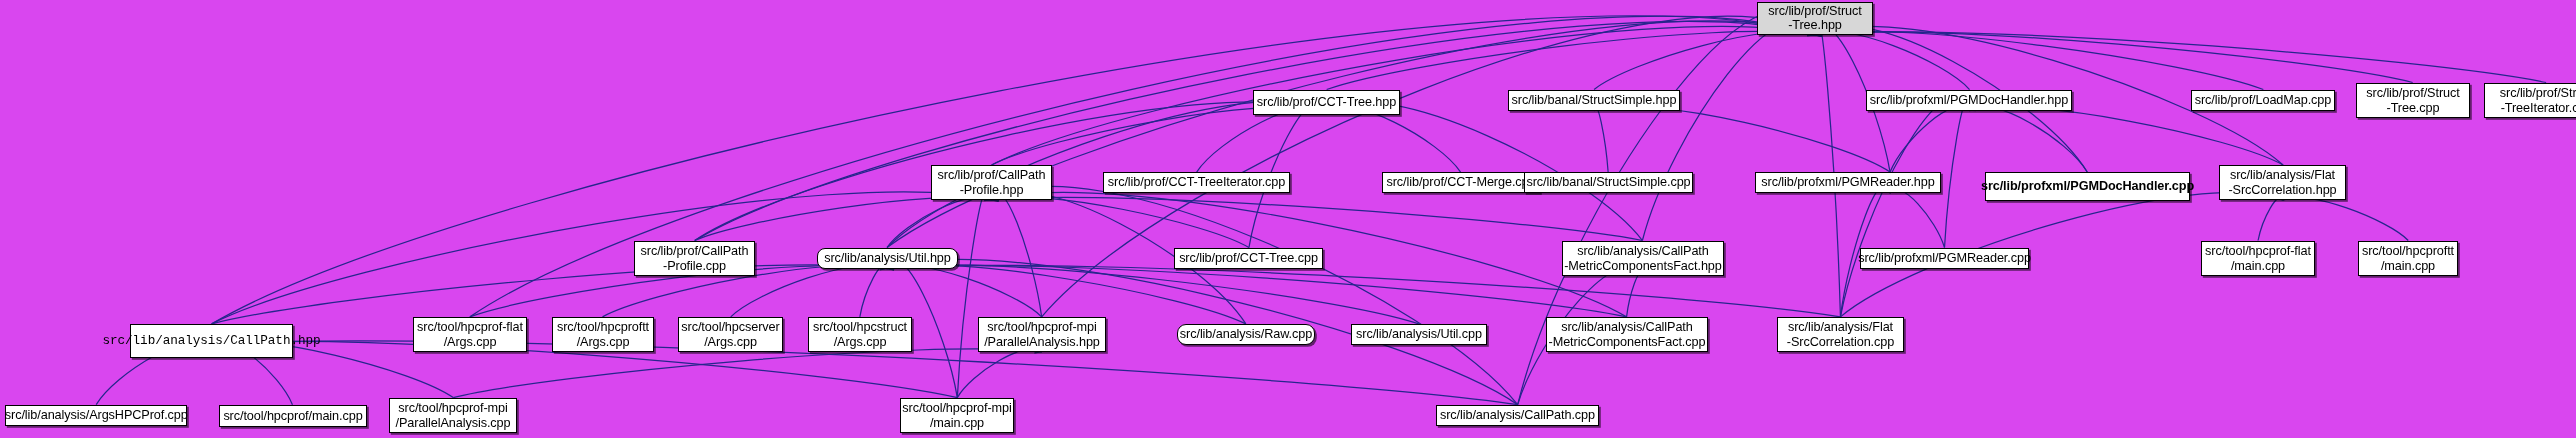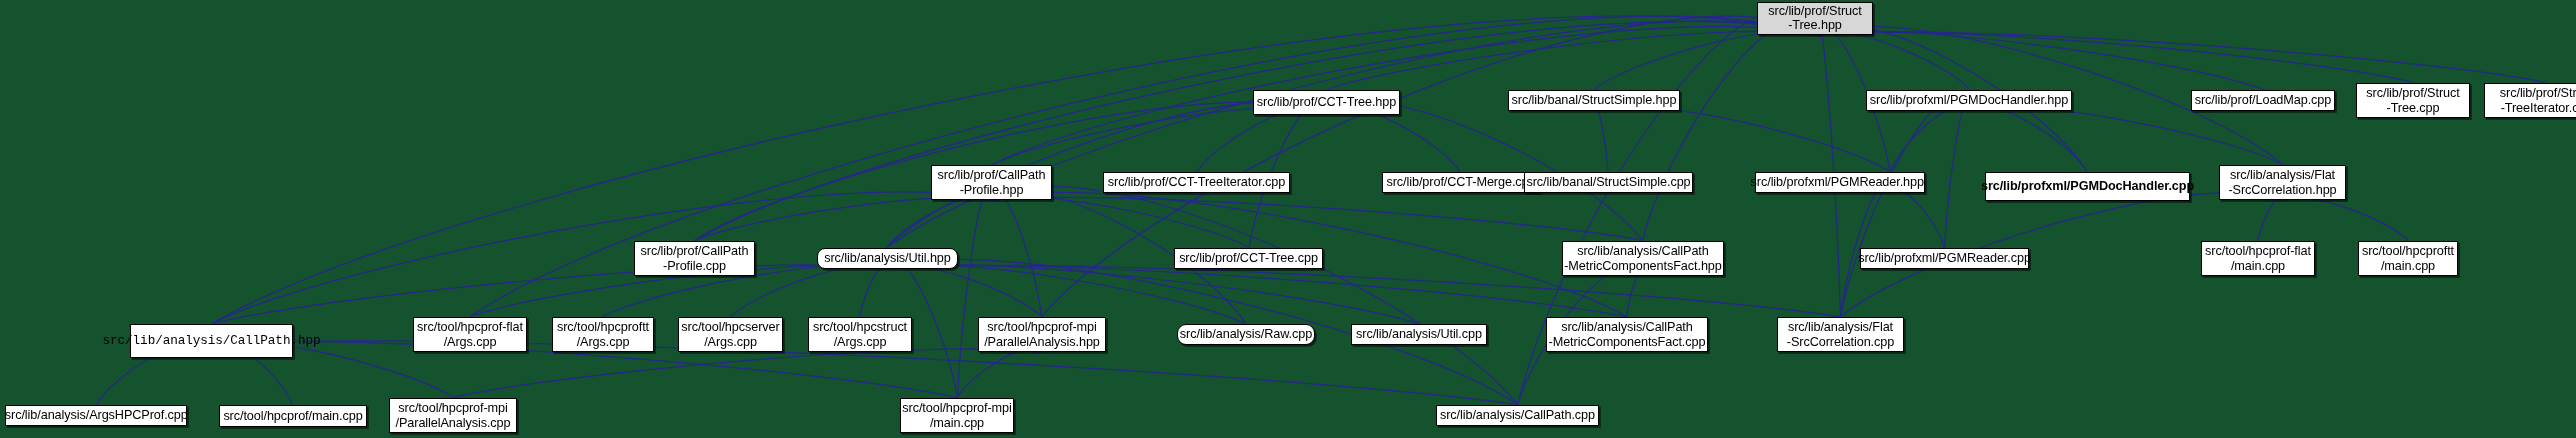--- a/index.html
+++ b/index.html
@@ -45,21 +45,21 @@
     background: #d7d7d7;
     border: 0.9px solid #000000;
   }
   .node-line {
     display: block;
   }
 </style>
 </head>
 <body>
 
-<div id="graph-canvas" style="width: 2576px; height: 438px; background: #14532d;">
+<div id="graph-canvas" style="width: 2576px; height: 438px; background: #d946ef;">
   <svg id="edge-layer" viewBox="0 0 2933 499" preserveAspectRatio="none" xmlns="http://www.w3.org/2000/svg">
     <defs>
       <marker id="arrow" markerWidth="9" markerHeight="9" refX="8" refY="3.2" orient="auto" markerUnits="userSpaceOnUse">
         <path d="M0,0 L9,3.2 L0,6.4 z" fill="#26268c"></path>
       </marker>
     </defs>
     <g id="edge-group" fill="none" stroke="#26268c" stroke-width="1.4">
         <path d="M1510.5,102 C1599.38,69.75999999999999 1966.01,21.400000000000002 2066,40" stroke="#26268c" stroke-width="1.4" fill="none" marker-end="url(#arrow)"></path>
         <path d="M1815,102 C1855.16,69.75999999999999 2020.82,21.400000000000002 2066,40" stroke="#26268c" stroke-width="1.4" fill="none" marker-end="url(#arrow)"></path>
         <path d="M2242.5,102 C2214.26,69.75999999999999 2097.77,21.400000000000002 2066,40" stroke="#26268c" stroke-width="1.4" fill="none" marker-end="url(#arrow)"></path>
@@ -135,21 +135,21 @@
       <div class="node" style="left: 1253px; top: 90px; width: 147px; height: 25px;"><span class="node-line">src/lib/prof/CCT-Tree.hpp</span></div>
       <div class="node" style="left: 1508px; top: 90px; width: 172px; height: 21px;"><span class="node-line">src/lib/banal/StructSimple.hpp</span></div>
       <div class="node" style="left: 1866px; top: 90px; width: 206px; height: 21px;"><span class="node-line">src/lib/profxml/PGMDocHandler.hpp</span></div>
       <div class="node" style="left: 2191px; top: 90px; width: 144px; height: 21px;"><span class="node-line">src/lib/prof/LoadMap.cpp</span></div>
       <div class="node" style="left: 2356px; top: 83px; width: 114px; height: 35px;"><span class="node-line">src/lib/prof/Struct</span><span class="node-line">-Tree.cpp</span></div>
       <div class="node" style="left: 2484px; top: 83px; width: 125px; height: 35px;"><span class="node-line">src/lib/prof/Struct</span><span class="node-line">-TreeIterator.cpp</span></div>
       <div class="node" style="left: 931px; top: 165px; width: 121px; height: 35px;"><span class="node-line">src/lib/prof/CallPath</span><span class="node-line">-Profile.hpp</span></div>
       <div class="node" style="left: 1103px; top: 172px; width: 187px; height: 21px;"><span class="node-line">src/lib/prof/CCT-TreeIterator.cpp</span></div>
       <div class="node" style="left: 1382px; top: 172px; width: 158px; height: 21px;"><span class="node-line">src/lib/prof/CCT-Merge.cpp</span></div>
       <div class="node" style="left: 1524px; top: 172px; width: 169px; height: 21px;"><span class="node-line">src/lib/banal/StructSimple.cpp</span></div>
-      <div class="node" style="left: 1755px; top: 172px; width: 170px; height: 21px; align-items: flex-end;"><span class="node-line">src/lib/profxml/PGMReader.hpp</span></div>
+      <div class="node" style="left: 1755px; top: 172px; width: 186px; height: 21px;"><span class="node-line">src/lib/profxml/PGMReader.hpp</span></div>
       <div class="node" style="left: 1985px; top: 172px; width: 205px; height: 29px; font-weight: bold;"><span class="node-line">src/lib/profxml/PGMDocHandler.cpp</span></div>
       <div class="node" style="left: 2219px; top: 165px; width: 127px; height: 35px;"><span class="node-line">src/lib/analysis/Flat</span><span class="node-line">-SrcCorrelation.hpp</span></div>
       <div class="node" style="left: 634px; top: 241px; width: 121px; height: 35px;"><span class="node-line">src/lib/prof/CallPath</span><span class="node-line">-Profile.cpp</span></div>
       <div class="node" style="left: 817px; top: 248px; width: 141px; height: 21px; border-radius: 8px;"><span class="node-line">src/lib/analysis/Util.hpp</span></div>
       <div class="node" style="left: 1174px; top: 248px; width: 149px; height: 21px;"><span class="node-line">src/lib/prof/CCT-Tree.cpp</span></div>
       <div class="node" style="left: 1562px; top: 241px; width: 162px; height: 35px;"><span class="node-line">src/lib/analysis/CallPath</span><span class="node-line">-MetricComponentsFact.hpp</span></div>
       <div class="node" style="left: 1860px; top: 248px; width: 169px; height: 21px;"><span class="node-line">src/lib/profxml/PGMReader.cpp</span></div>
       <div class="node" style="left: 2201px; top: 241px; width: 114px; height: 35px;"><span class="node-line">src/tool/hpcprof-flat</span><span class="node-line">/main.cpp</span></div>
       <div class="node" style="left: 2358px; top: 241px; width: 100px; height: 35px;"><span class="node-line">src/tool/hpcproftt</span><span class="node-line">/main.cpp</span></div>
       <div class="node" style="left: 130px; top: 324px; width: 163px; height: 34px; font-family: Liberation Mono, monospace;"><span class="node-line">src/lib/analysis/CallPath.hpp</span></div>

